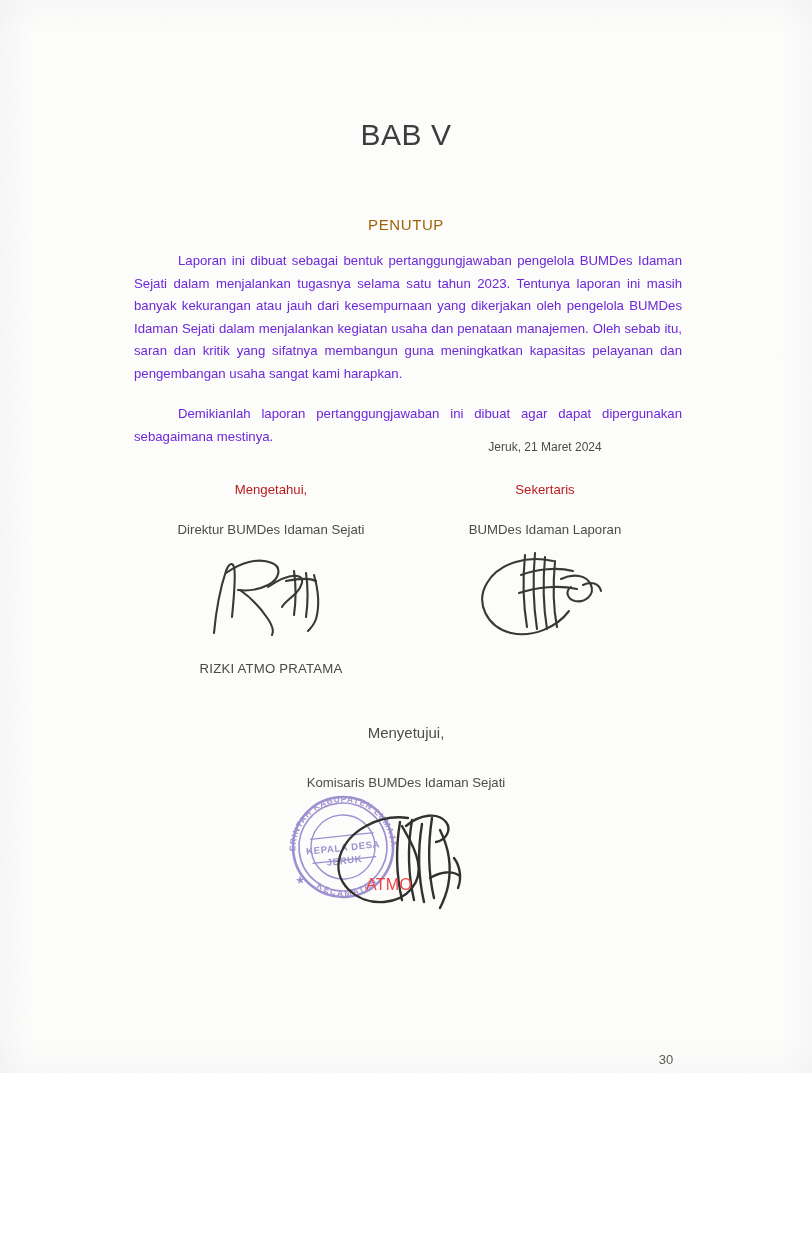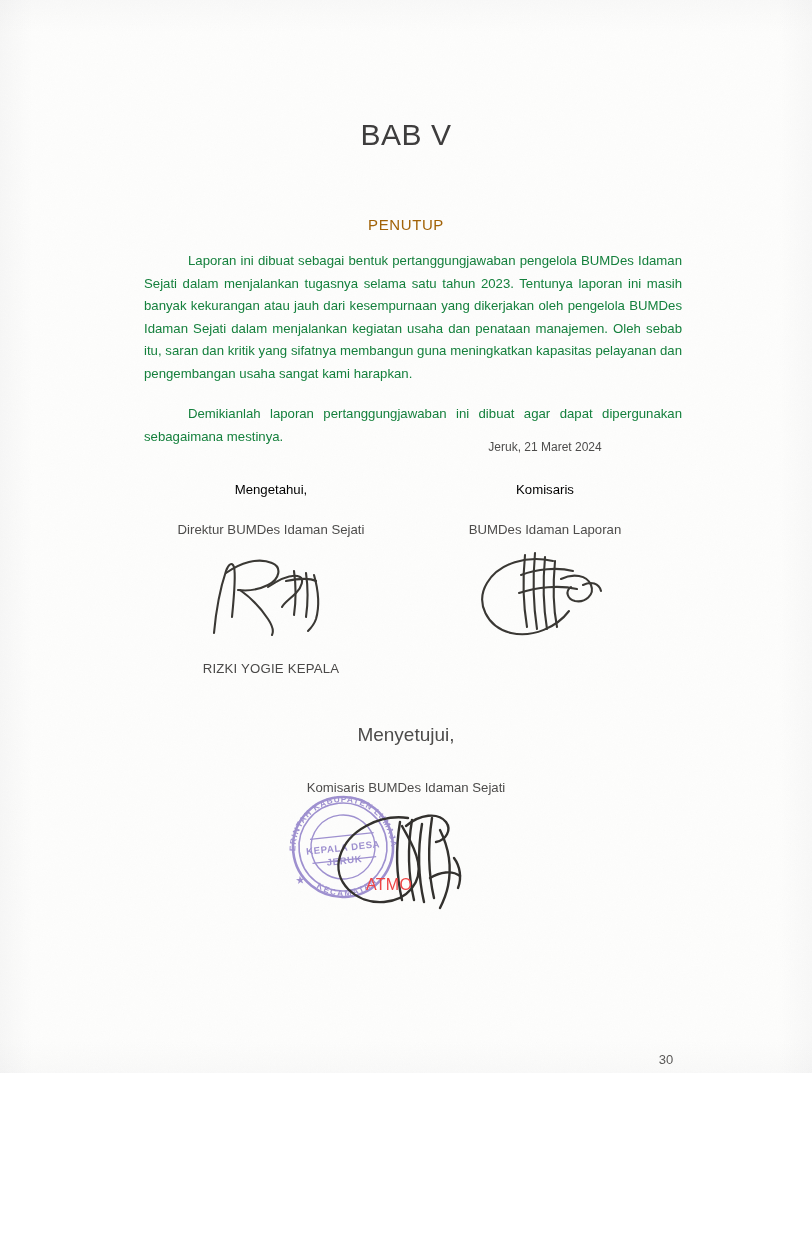--- a/index.html
+++ b/index.html
@@ -54,27 +54,27 @@
     margin-top: 26px;
   }
 
   .body-block {
     position: absolute;
     left: 134px;
     top: 250px;
     width: 548px;
   }
   .para {
-    margin: 0 0 18px 10px;
+    margin: 0 0 18px 0;
     text-align: justify;
     text-justify: inter-word;
     font-size: 13.2px;
     line-height: 22.5px;
     text-indent: 44px;
-    color: #15803d;
+    color: #6d28d9;
   }
 
   .sign-area {
     position: absolute;
     left: 134px;
     top: 440px;
     width: 548px;
   }
   .place-date {
     position: absolute;
@@ -92,21 +92,21 @@
     width: 548px;
     display: flex;
   }
   .sign-col {
     width: 274px;
     text-align: center;
   }
   .sign-role {
     font-size: 13.2px;
     line-height: 30px;
-    color: #000000;
+    color: #b91c1c;
   }
   .sign-org {
     font-size: 13.2px;
     line-height: 26px;
     color: #4d4c4b;
     margin-top: 12px;
   }
   .sign-space {
     position: relative;
     height: 118px;
@@ -124,21 +124,21 @@
     top: 2px;
   }
 
   .approve-block {
     position: absolute;
     left: 0; right: 0;
     top: 724px;
     text-align: center;
   }
   .approve-label {
-    font-size: 19px;
+    font-size: 15px;
     color: #4d4c4b;
   }
   .approve-org {
     margin-top: 34px;
     font-size: 13.2px;
     color: #4d4c4b;
   }
 
   .stamp-wrap {
     position: absolute;
@@ -220,25 +220,25 @@
               <path d="M30 28 C44 18, 62 12, 76 18 C86 22, 84 34, 72 40 C62 45, 50 46, 42 45"></path>
               <path d="M44 45 C54 52, 64 62, 72 74 C76 80, 78 86, 76 90"></path>
               <path d="M72 42 C84 34, 96 28, 104 32 C108 34, 106 42, 100 48 C94 54, 88 58, 86 62"></path>
               <path d="M90 36 C100 34, 112 32, 120 36"></path>
               <path d="M98 26 C100 40, 100 56, 98 70"></path>
               <path d="M110 28 C112 42, 112 58, 110 72"></path>
               <path d="M118 30 C122 44, 124 60, 120 74 C118 80, 114 84, 112 86"></path>
             </g>
           </svg>
         </div>
-        <div class="sign-name">RIZKI YOGIE KEPALA</div>
+        <div class="sign-name">RIZKI ATMO PRATAMA</div>
       </div>
 
       <div class="sign-col">
-        <div class="sign-role">Komisaris</div>
+        <div class="sign-role">Sekertaris</div>
         <div class="sign-org">BUMDes Idaman Laporan</div>
         <div class="sign-space">
           <svg class="scribble" width="160" height="100" viewBox="0 0 160 100">
             <g fill="none" stroke="#3a3834" stroke-width="2.1" stroke-linecap="round" stroke-linejoin="round">
               <path d="M88 16 C62 10, 34 18, 22 38 C10 58, 22 82, 46 88 C68 93, 92 82, 104 66"></path>
               <path d="M60 10 C58 30, 58 58, 62 82"></path>
               <path d="M70 8 C68 30, 68 58, 72 84"></path>
               <path d="M80 12 C78 34, 78 60, 82 84"></path>
               <path d="M90 16 C88 38, 88 62, 92 82"></path>
               <path d="M56 30 C72 24, 92 22, 108 26"></path>

